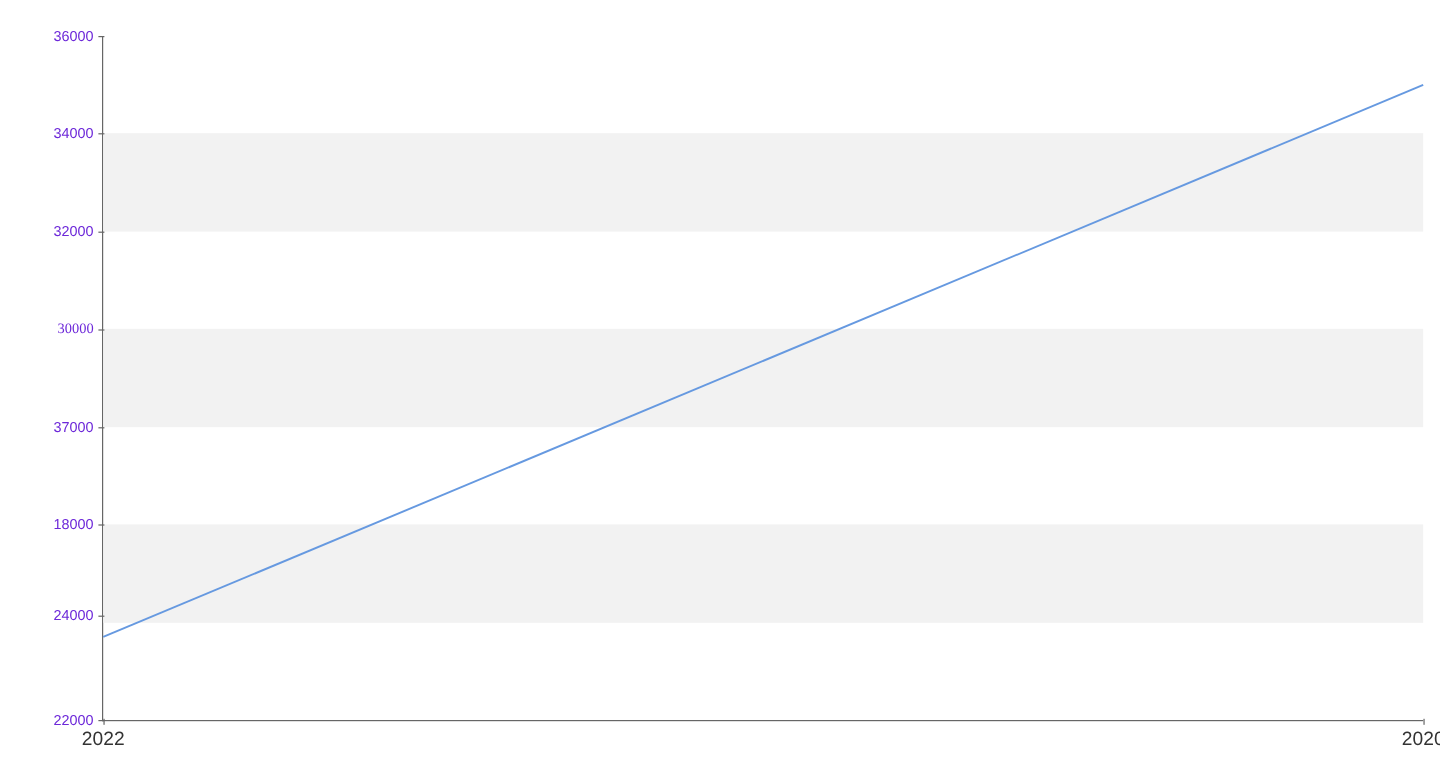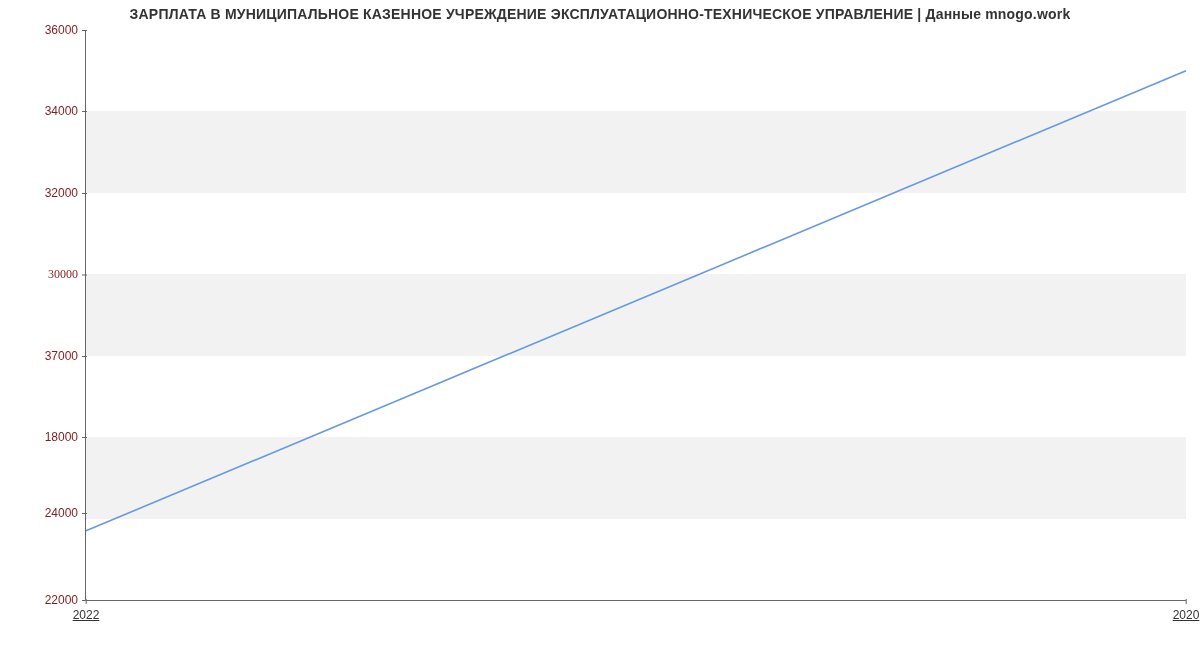--- a/index.html
+++ b/index.html
@@ -40,40 +40,39 @@
     left: 0;
     width: 100%;
     background: #f2f2f2;
   }
   .tick-y {
     position: absolute;
     right: 100%;
     transform: translateY(-50%);
     padding-right: 8px;
     font-size: 12px;
-    color: #7f1d1d;
+    color: #6d28d9;
     white-space: nowrap;
   }
   .tick-y::after {
     content: "";
     position: absolute;
     right: -1px;
     top: 50%;
     width: 5px;
     height: 1px;
     background: #666;
   }
   .tick-x {
     position: absolute;
     top: 100%;
     transform: translateX(-50%);
     padding-top: 8px;
-    font-size: 12px;
+    font-size: 16px;
     color: #333;
-    text-decoration: underline;
   }
   .tick-x::before {
     content: "";
     position: absolute;
     left: 50%;
     top: -1px;
     width: 1px;
     height: 5px;
     background: #666;
   }
@@ -83,21 +82,20 @@
     top: 0;
     width: 100%;
     height: 100%;
     overflow: visible;
   }
 </style>
 </head>
 <body>
 
 <div class="chart-container">
-  <div class="chart-title">ЗАРПЛАТА В МУНИЦИПАЛЬНОЕ КАЗЕННОЕ УЧРЕЖДЕНИЕ ЭКСПЛУАТАЦИОННО-ТЕХНИЧЕСКОЕ УПРАВЛЕНИЕ | Данные mnogo.work</div>
   <div class="plot-area" id="plot">
       <div class="grid-band" style="top: 81.4286px; height: 81.4286px;"></div>
       <div class="grid-band" style="top: 244.286px; height: 81.4286px;"></div>
       <div class="grid-band" style="top: 407.143px; height: 81.4286px;"></div>
     <svg class="line-layer" id="line-layer" preserveAspectRatio="none" viewBox="0 0 1100 570">
         <polyline points="0,500.7857142857143 1100,40.714285714285666" fill="none" stroke="#6699e0" stroke-width="1.6"></polyline>
       </svg>
   <div class="tick-y" style="top: 570px;">22000</div>
       <div class="tick-y" style="top: 483px;">24000</div>
       <div class="tick-y" style="top: 407.143px;">18000</div>

